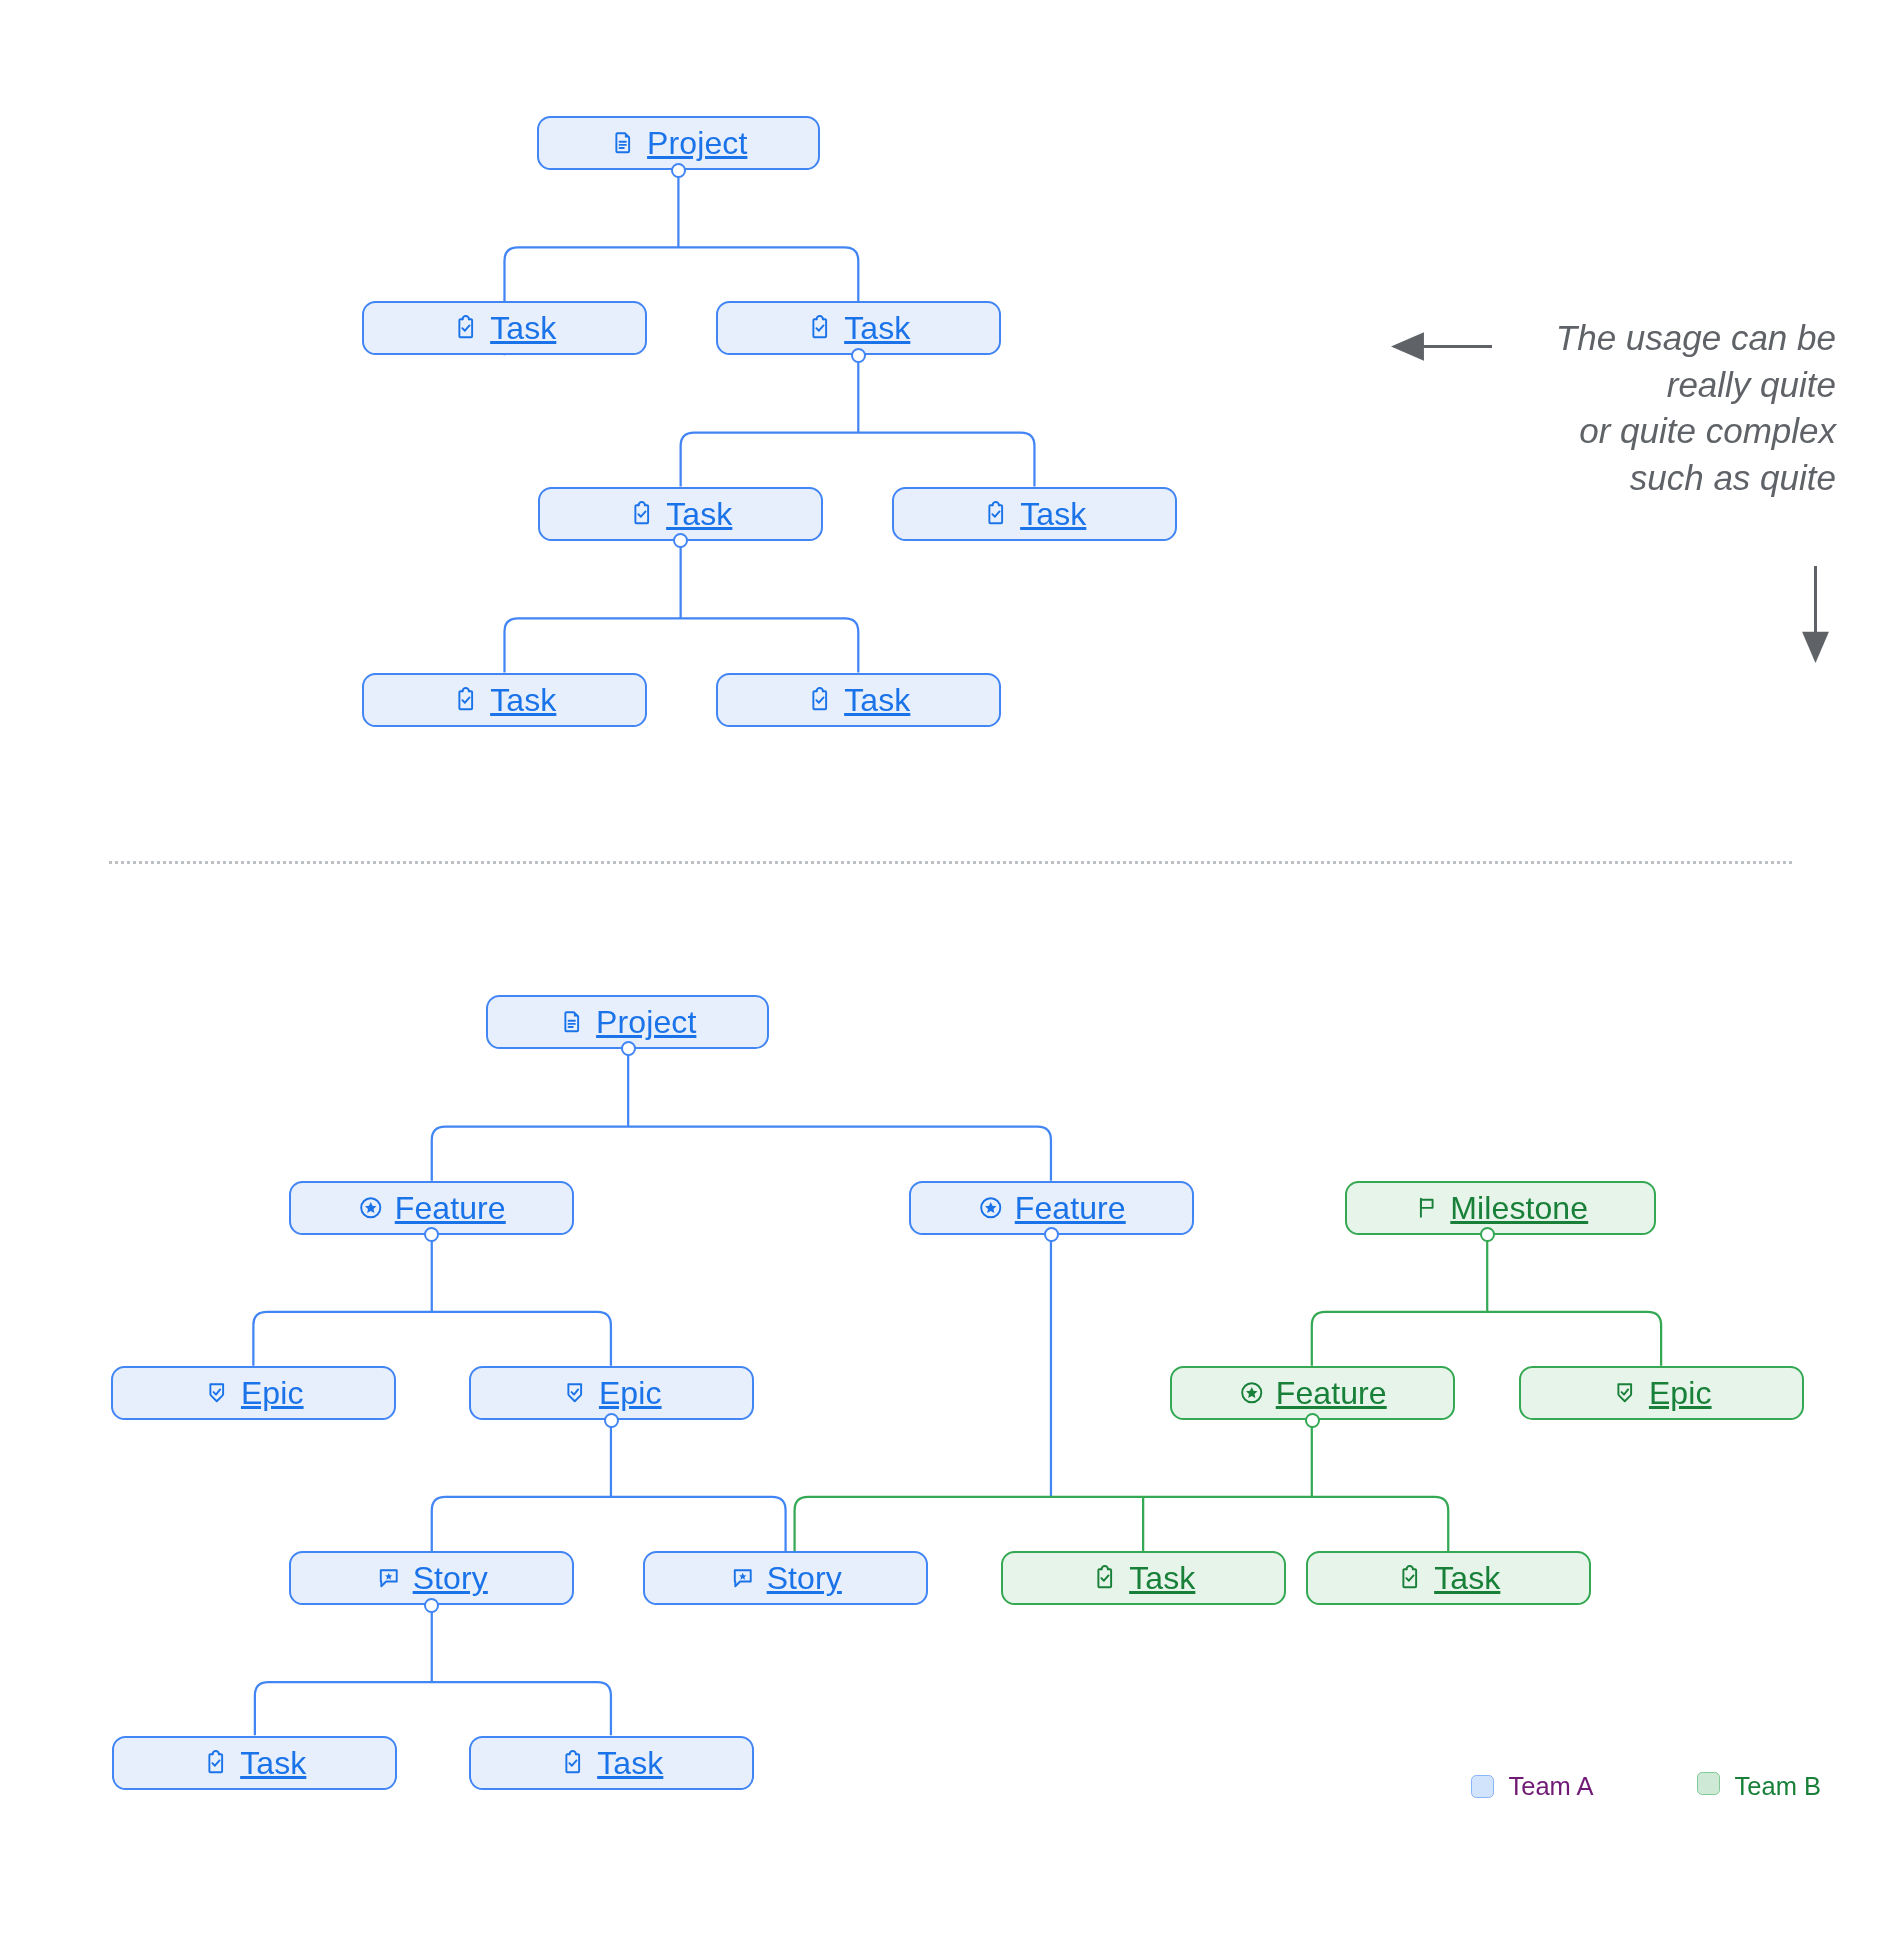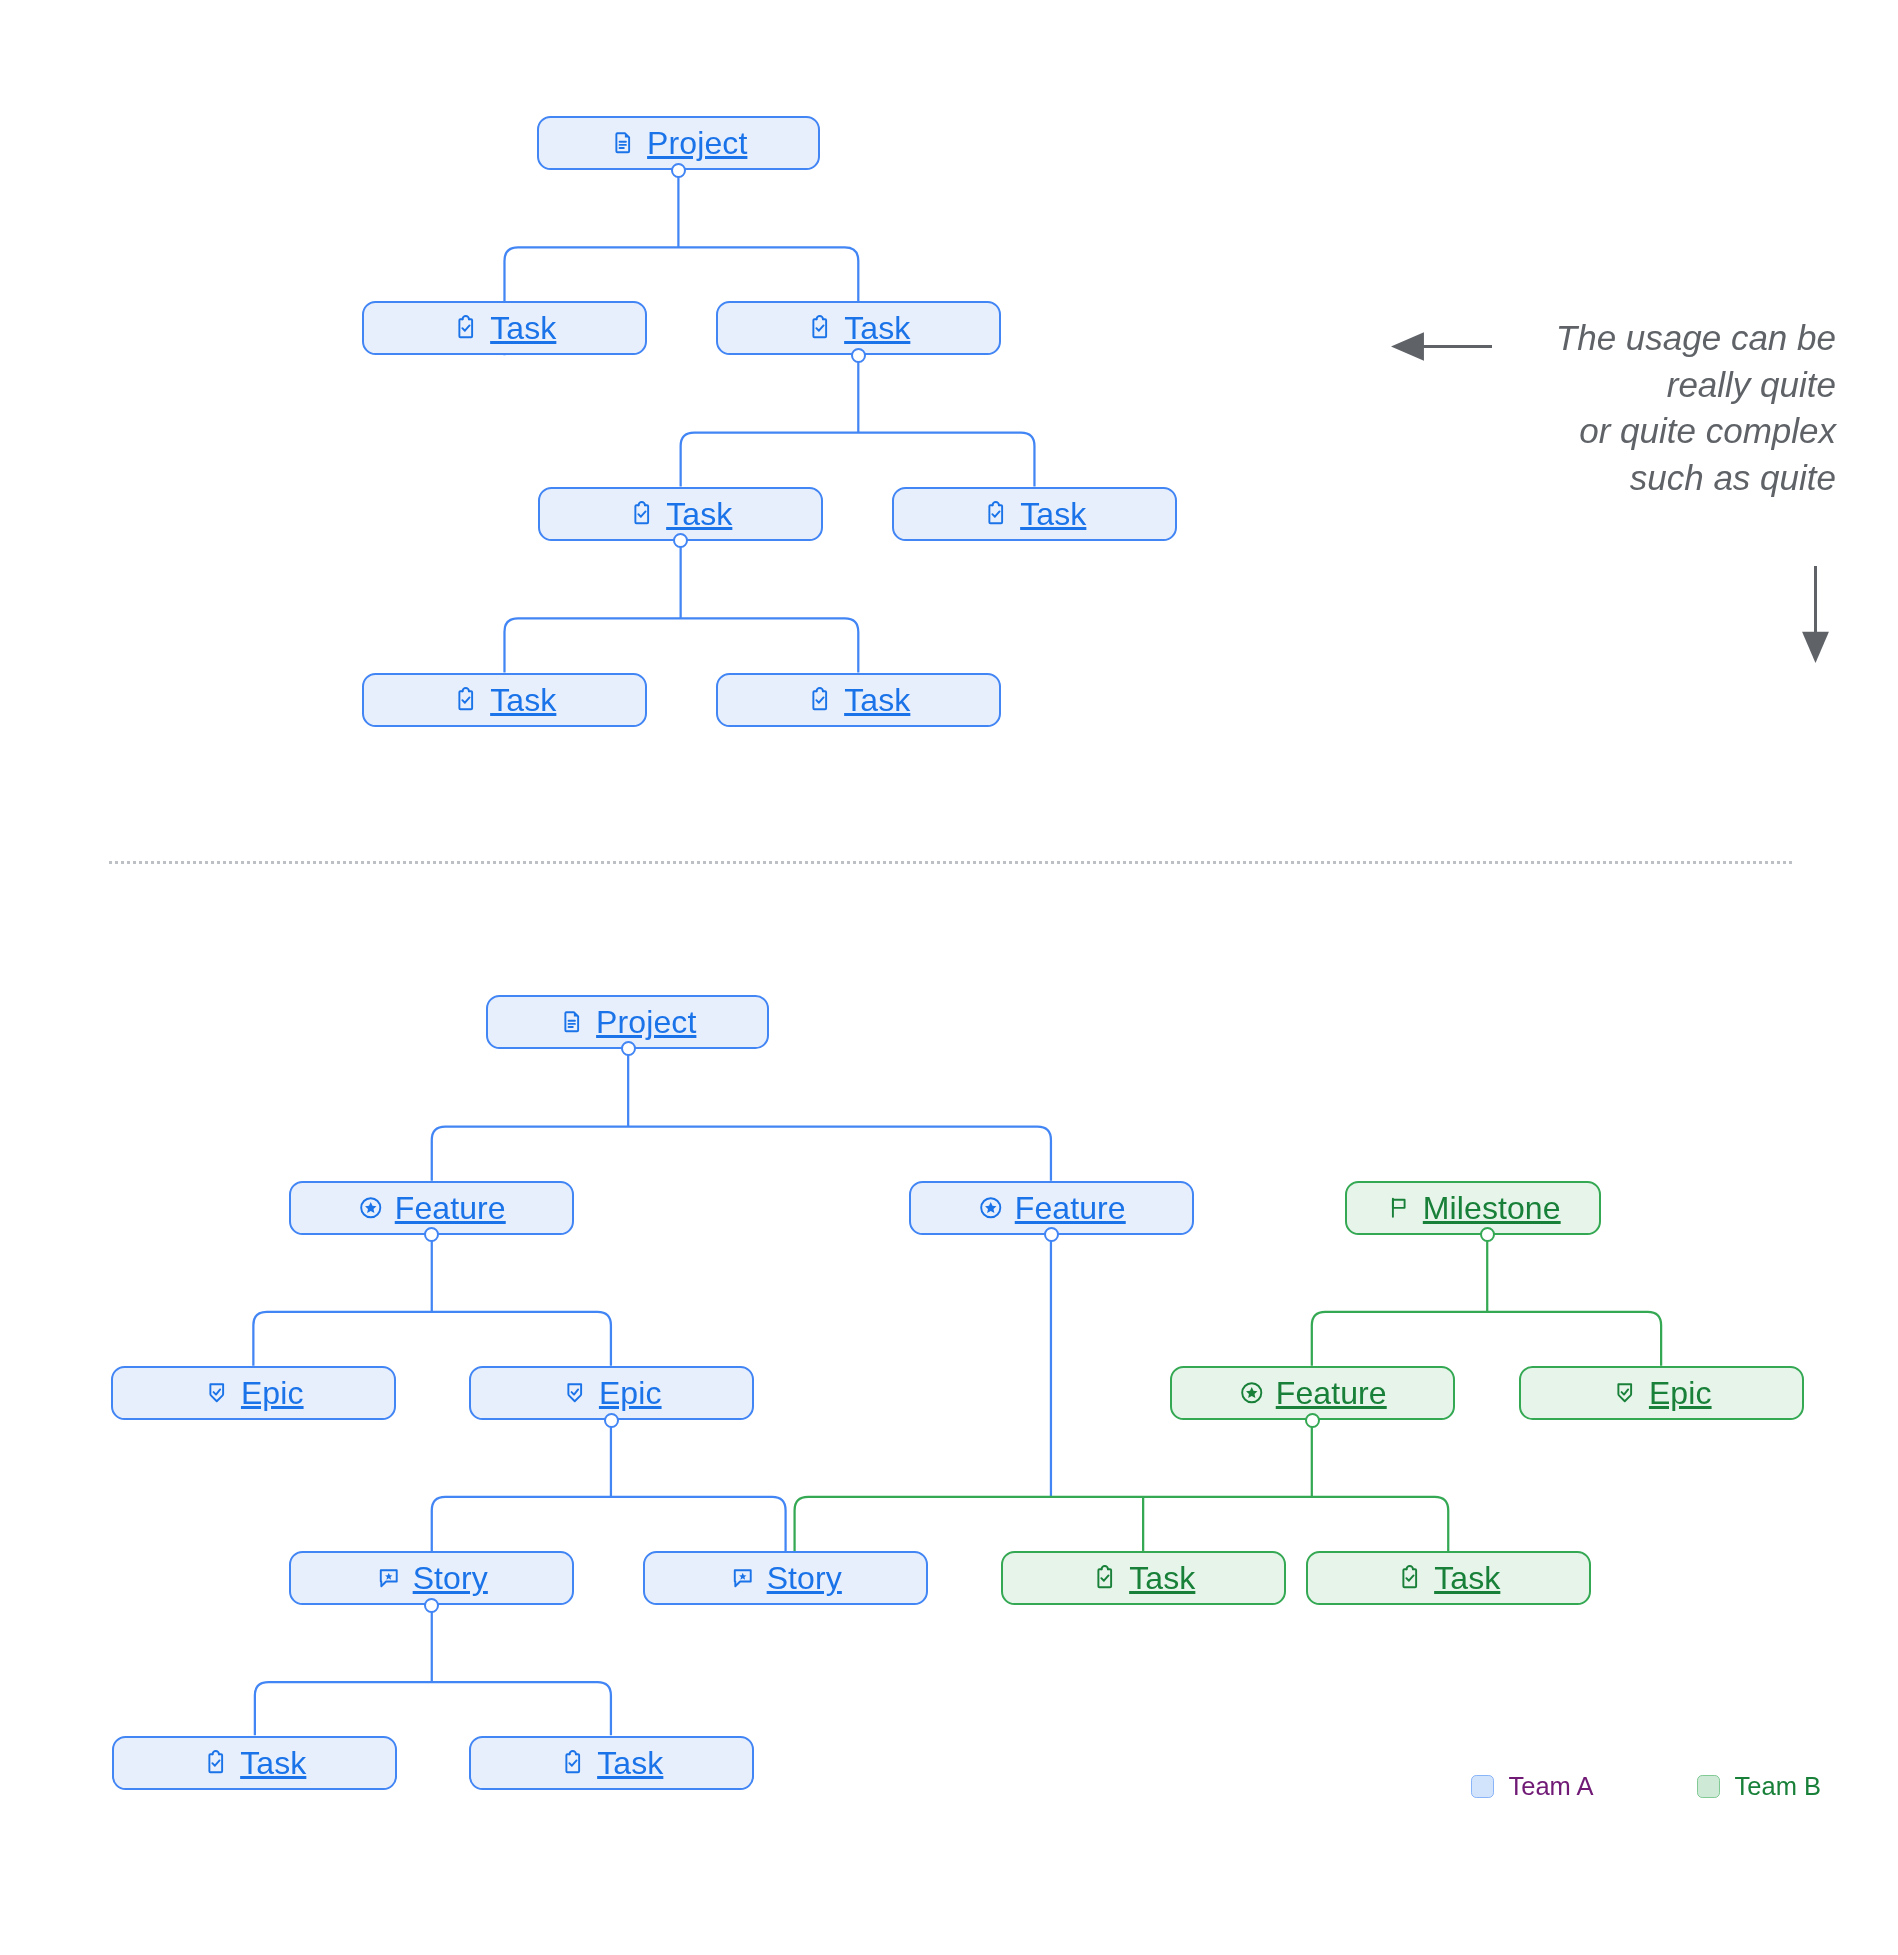--- a/index.html
+++ b/index.html
@@ -255,21 +255,21 @@
       </div>
       <div class="node team-a" style="left: 909px; top: 1181px; width: 285px; height: 54px;">
         <span class="node-icon">
           <svg viewBox="0 0 24 24" width="25.5" height="25.5" fill="none" stroke="currentColor" stroke-width="1.8">
             <circle cx="12" cy="12" r="9"></circle>
             <polygon fill="currentColor" stroke="none" points="12,6.6 13.6,10.2 17.4,10.6 14.6,13.2 15.4,17 12,15.1 8.6,17 9.4,13.2 6.6,10.6 10.4,10.2"></polygon>
           </svg>
         </span>
         <span class="node-label">Feature</span>
       </div>
-      <div class="node team-b" style="left: 1345px; top: 1181px; width: 256px; height: 54px;">
+      <div class="node team-b" style="left: 1345px; top: 1181px; width: 311px; height: 54px;">
         <span class="node-icon">
           <svg viewBox="0 0 24 24" width="25.5" height="25.5" fill="none" stroke="currentColor" stroke-width="1.8" stroke-linecap="round" stroke-linejoin="round">
             <line x1="6.5" y1="3.5" x2="6.5" y2="20.5"></line>
             <path d="M6.5 4.5h11v7.6h-11z"></path>
           </svg>
         </span>
         <span class="node-label">Milestone</span>
       </div>
       <div class="node team-a" style="left: 111px; top: 1366px; width: 285px; height: 54px;">
         <span class="node-icon">
@@ -384,21 +384,21 @@
   <svg style="position:absolute; left:1799px; top:566px; width:33px; height:97px;" viewBox="0 0 44 130" xmlns="http://www.w3.org/2000/svg">
     <line x1="22" y1="0" x2="22" y2="92" stroke="#5f6368" stroke-width="4"></line>
     <polygon points="22,130 4,88 40,88" fill="#5f6368"></polygon>
   </svg>
 
   <div class="legend" style="left:1471px; top:1772px;">
     <div style="display:flex; align-items:center; gap:15px;">
       <span class="legend-swatch team-a"></span>
       <span class="legend-text team-a">Team A</span>
     </div>
-    <div style="display:flex; align-items:center; gap:15px; margin-left:87px;">
+    <div style="display:flex; gap:15px; margin-left:87px;">
       <span class="legend-swatch team-b"></span>
       <span class="legend-text team-b">Team B</span>
     </div>
   </div>
 
 <div style="position: absolute; left: 671px; top: 163px; width: 15px; height: 15px; border-radius: 50%; background: rgb(255, 255, 255); box-sizing: border-box; border: 2.2px solid rgb(66, 133, 244);"></div>
     <div style="position: absolute; left: 851px; top: 348px; width: 15px; height: 15px; border-radius: 50%; background: rgb(255, 255, 255); box-sizing: border-box; border: 2.2px solid rgb(66, 133, 244);"></div>
     <div style="position: absolute; left: 673px; top: 533px; width: 15px; height: 15px; border-radius: 50%; background: rgb(255, 255, 255); box-sizing: border-box; border: 2.2px solid rgb(66, 133, 244);"></div>
     <div style="position: absolute; left: 621px; top: 1041px; width: 15px; height: 15px; border-radius: 50%; background: rgb(255, 255, 255); box-sizing: border-box; border: 2.2px solid rgb(66, 133, 244);"></div>
     <div style="position: absolute; left: 424px; top: 1227px; width: 15px; height: 15px; border-radius: 50%; background: rgb(255, 255, 255); box-sizing: border-box; border: 2.2px solid rgb(66, 133, 244);"></div>

